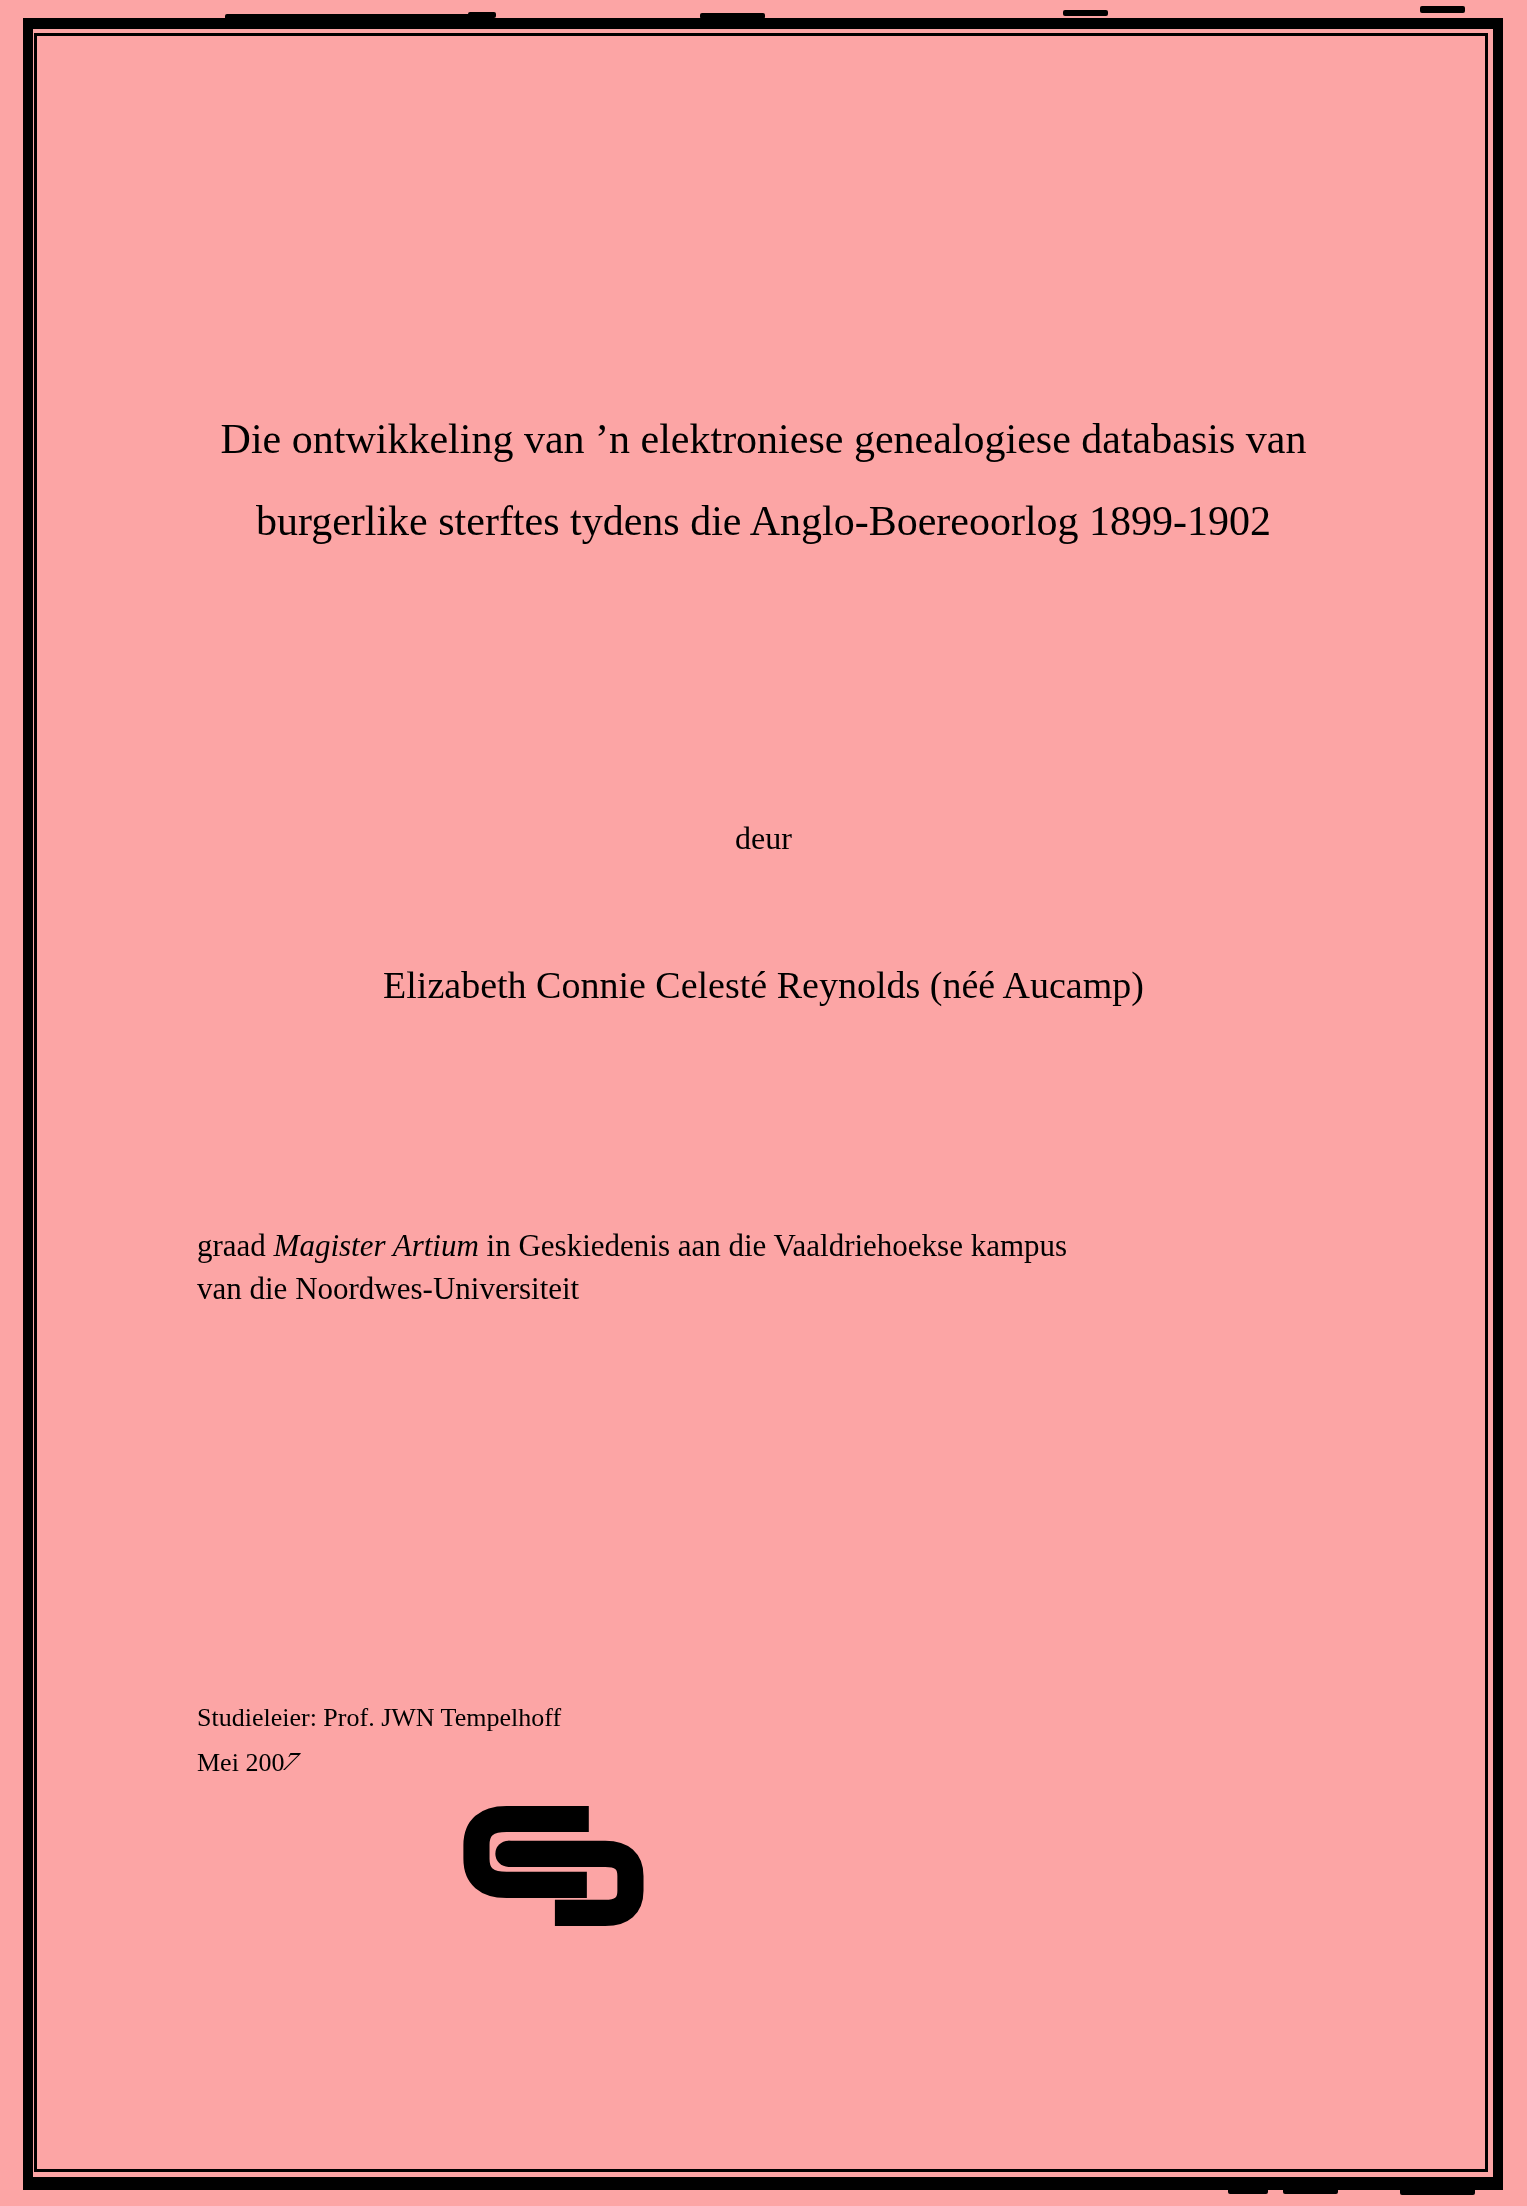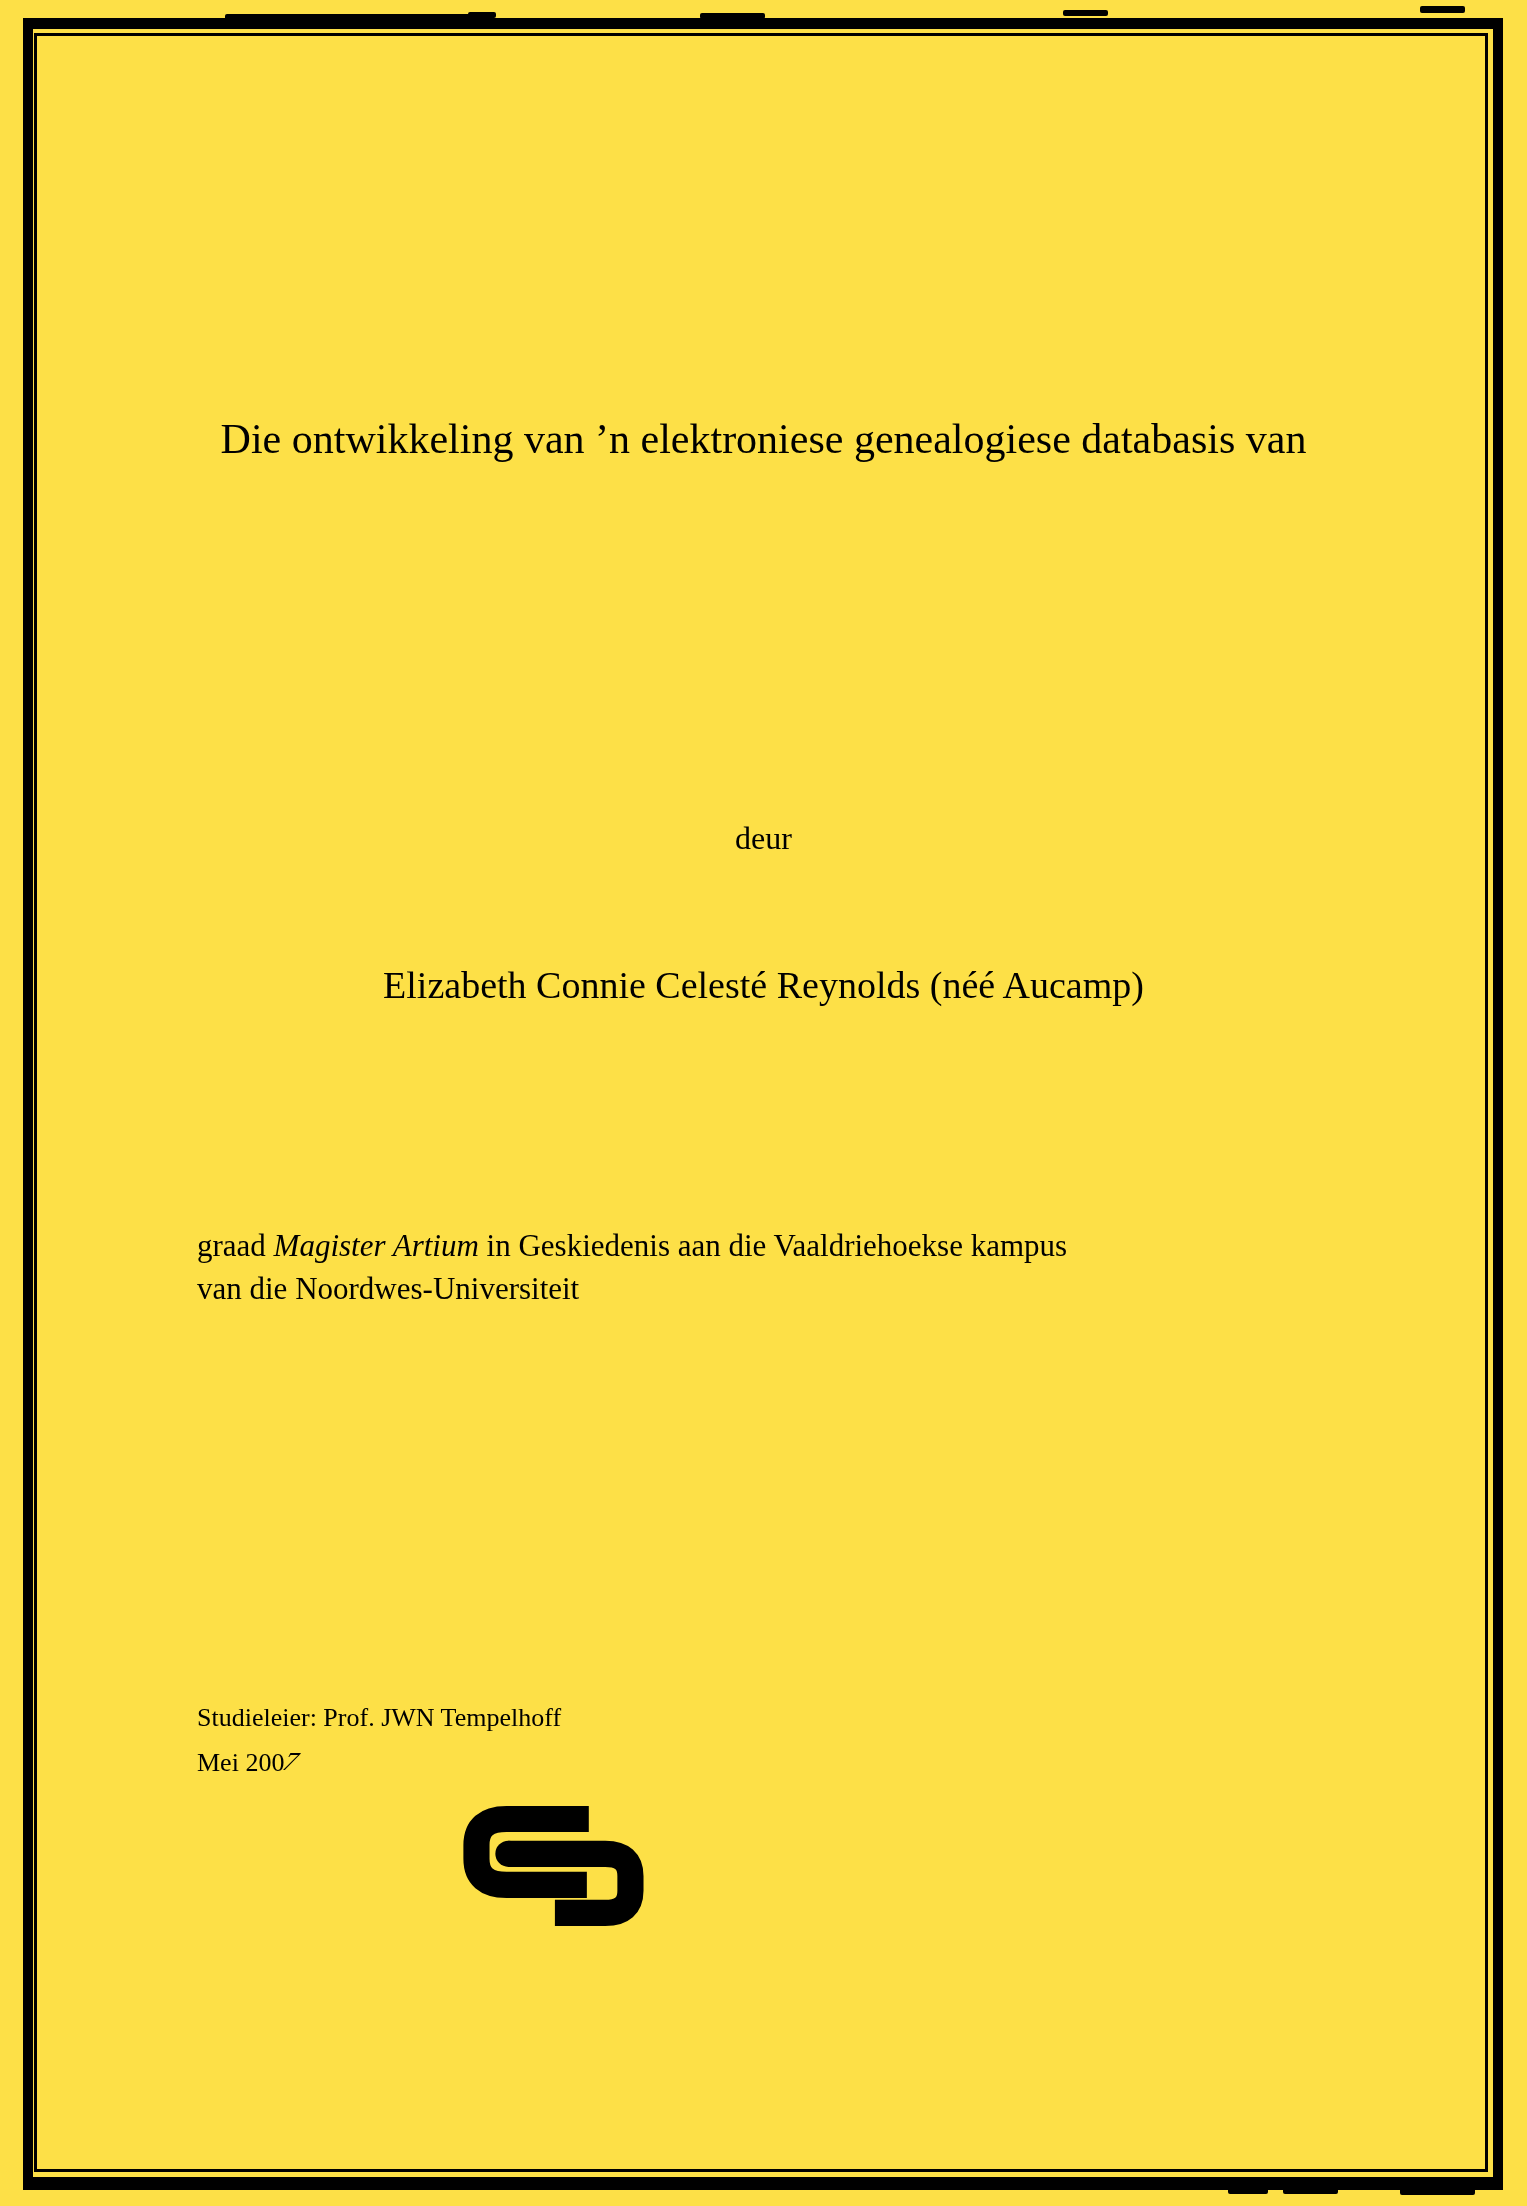--- a/index.html
+++ b/index.html
@@ -1,17 +1,17 @@
 <!DOCTYPE html>
 <html><head>
 <meta charset="utf-8">
 <style>
   html,body{margin:0;padding:0;background:#ffffff;}
   .page{
-    position:relative;width:1527px;height:2206px;background:#fde047;
+    position:relative;width:1527px;height:2206px;background:#fca5a5;
     overflow:hidden;color:#000;
     font-family:"Liberation Serif","DejaVu Serif",serif;
   }
   .border-outer{
     position:absolute;left:23px;right:24px;top:18px;bottom:16px;
     border:solid #000;border-width:11px 10px 13px 10px;
   }
   .border-inner{
     position:absolute;left:34px;right:39px;top:33px;bottom:34px;
     border:3px solid #000;
@@ -74,20 +74,21 @@
   <div class="artifact a5"></div>
   <div class="artifact a6"></div>
   <div class="artifact a7"></div>
   <div class="artifact a8"></div>
 
   <div class="border-outer"></div>
   <div class="border-inner"></div>
 
   <h1 class="title">
     <span class="tl">Die ontwikkeling van ’n elektroniese genealogiese databasis van</span>
+    <span class="tl">burgerlike sterftes tydens die Anglo-Boereoorlog 1899-1902</span>
   </h1>
 
   <div class="byline">deur</div>
 
   <div class="author">Elizabeth Connie Celesté Reynolds (néé Aucamp)</div>
 
   <div class="statement">
     <div><span>graad </span><i>Magister Artium</i><span> in Geskiedenis aan die Vaaldriehoekse kampus</span></div>
     <div>van die Noordwes-Universiteit</div>
   </div>

